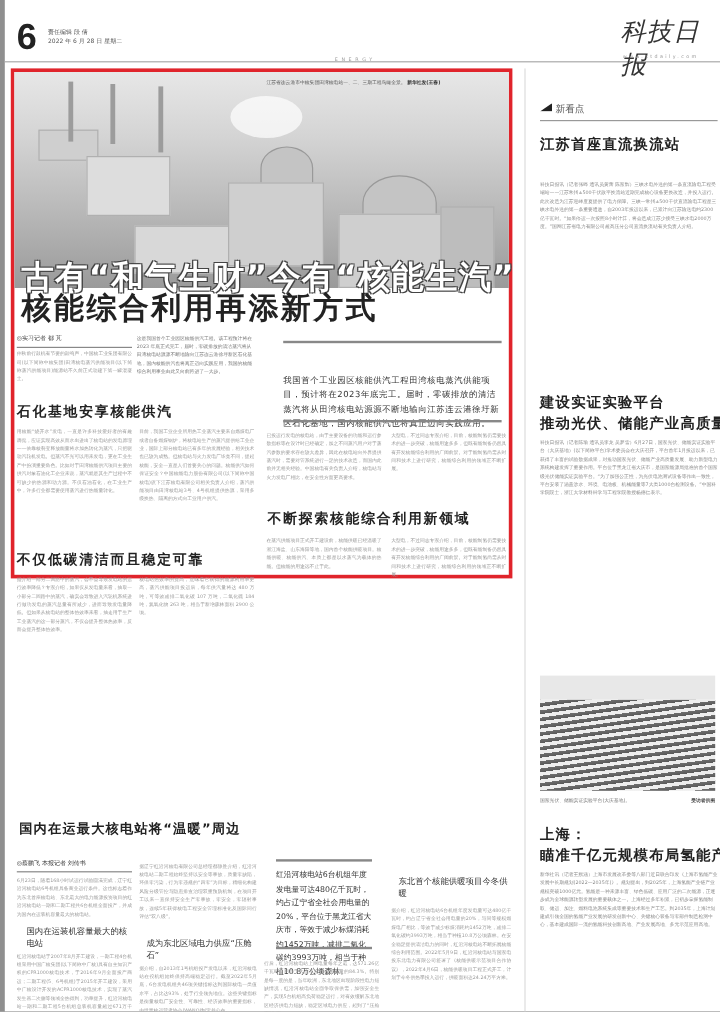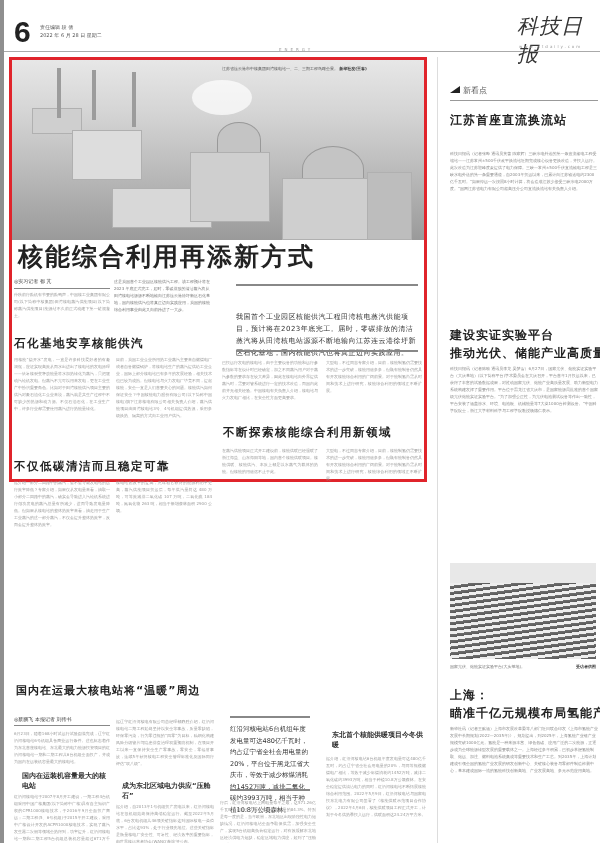--- a/index.html
+++ b/index.html
@@ -33,21 +33,21 @@
   .tag i{display:inline-block;width:10px;height:7px;background:#222;margin-right:3px;clip-path:polygon(0 100%,100% 0,100% 100%)}
   .rhead{position:absolute;left:446px;font-size:12px;font-weight:bold;color:#222;line-height:18px;white-space:nowrap;letter-spacing:1px}
   .rtxt{position:absolute;left:446px;width:148px;font-size:4px;line-height:7px;color:#8a8a8a}
   .solar{position:absolute;left:446px;top:563px;width:146px;height:96px;background:repeating-linear-gradient(172deg,#eee 0,#eee 3px,#6d6d6d 3px,#5a5a5a 6px);border-top:20px solid #e8e8e8}
   .solarcap{position:absolute;left:446px;top:664px;width:146px;font-size:4px;color:#777}
   .solarcap b{float:right;color:#444}
   .bighead{position:absolute;left:12px;top:683px;font-size:11px;font-weight:bold;color:#222;white-space:nowrap;letter-spacing:1px}
   .bottom-byline{position:absolute;left:10px;top:716px;font-size:5px;color:#333;border-bottom:1px solid #888;width:96px;padding-bottom:3px}
   .pull2{position:absolute;left:226px;top:716px;width:80px;border-top:2px solid #888;padding-top:6px;font-size:6.5px;line-height:11.5px;color:#333}
   .pull2bot{position:absolute;left:226px;top:789px;width:80px;border-top:2px solid #888}
-  .bsub{position:absolute;font-size:7px;font-weight:bold;color:#333;line-height:10px}
+  .bsub{position:absolute;font-size:7px;font-weight:normal;color:#333;line-height:10px}
   .divider{position:absolute;left:433px;top:57px;width:1px;height:786px;background:#ddd}
 </style>
 </head>
 <body>
 
 <div class="page">
 
   <div class="mast">
     <div class="pnum">6</div>
     <div class="mmeta">
@@ -75,20 +75,21 @@
     <div class="dome" style="left:290px;top:86px;width:62px;height:46px"></div>
     <div class="bld" style="left:270px;top:118px;width:100px;height:62px"></div>
     <div class="bld" style="left:355px;top:112px;width:45px;height:68px;background:#bdbdbd"></div>
     <div style="position:absolute;left:180px;top:20px;width:60px;height:35px;border-radius:50%;background:rgba(255,255,255,.7)"></div>
   </div>
   <div class="photo-cap">
     <span>江苏省连云港市中核集团田湾核电站一、二、三期工程鸟瞰全景。</span>
     <b>新华社发(王春)</b>
   </div>
 
+  <div class="h1a">古有“和气生财”今有“核能生汽”</div>
   <div class="h1b">核能综合利用再添新方式</div>
 
   <div class="byline">◎实习记者 都 芃</div>
   <div class="col txt" style="left:10px;top:291px;width:96px;height:30px">仲秋前行鼓机有节要的鼓鸣声，中国核工业集团有限公司(以下简称中核集团)田湾核电蒸汽供能项目(以下简称蒸汽供能项目)能源站不久前正式动建下第一罐混凝土。</div>
   <div class="lead" style="height:44px;overflow:hidden">这是我国首个工业园区核能供汽工程。该工程预计将在 2023 年底正式完工，届时，零碳排放的清洁蒸汽将从田湾核电站源源不断地输向江苏连云港徐圩新区石化基地，国内核能供汽也将真正迈向实践应用，我国的核能综合利用事业由此又向前跨进了一大步。</div>
 
   <div class="pull">我国首个工业园区核能供汽工程田湾核电蒸汽供能项目，预计将在2023年底完工。届时，零碳排放的清洁蒸汽将从田湾核电站源源不断地输向江苏连云港徐圩新区石化基地，国内核能供汽也将真正迈向实践应用。</div>
   <div class="pullbar"></div>
 
   <div class="sub" style="left:10px;top:336px">石化基地安享核能供汽</div>

